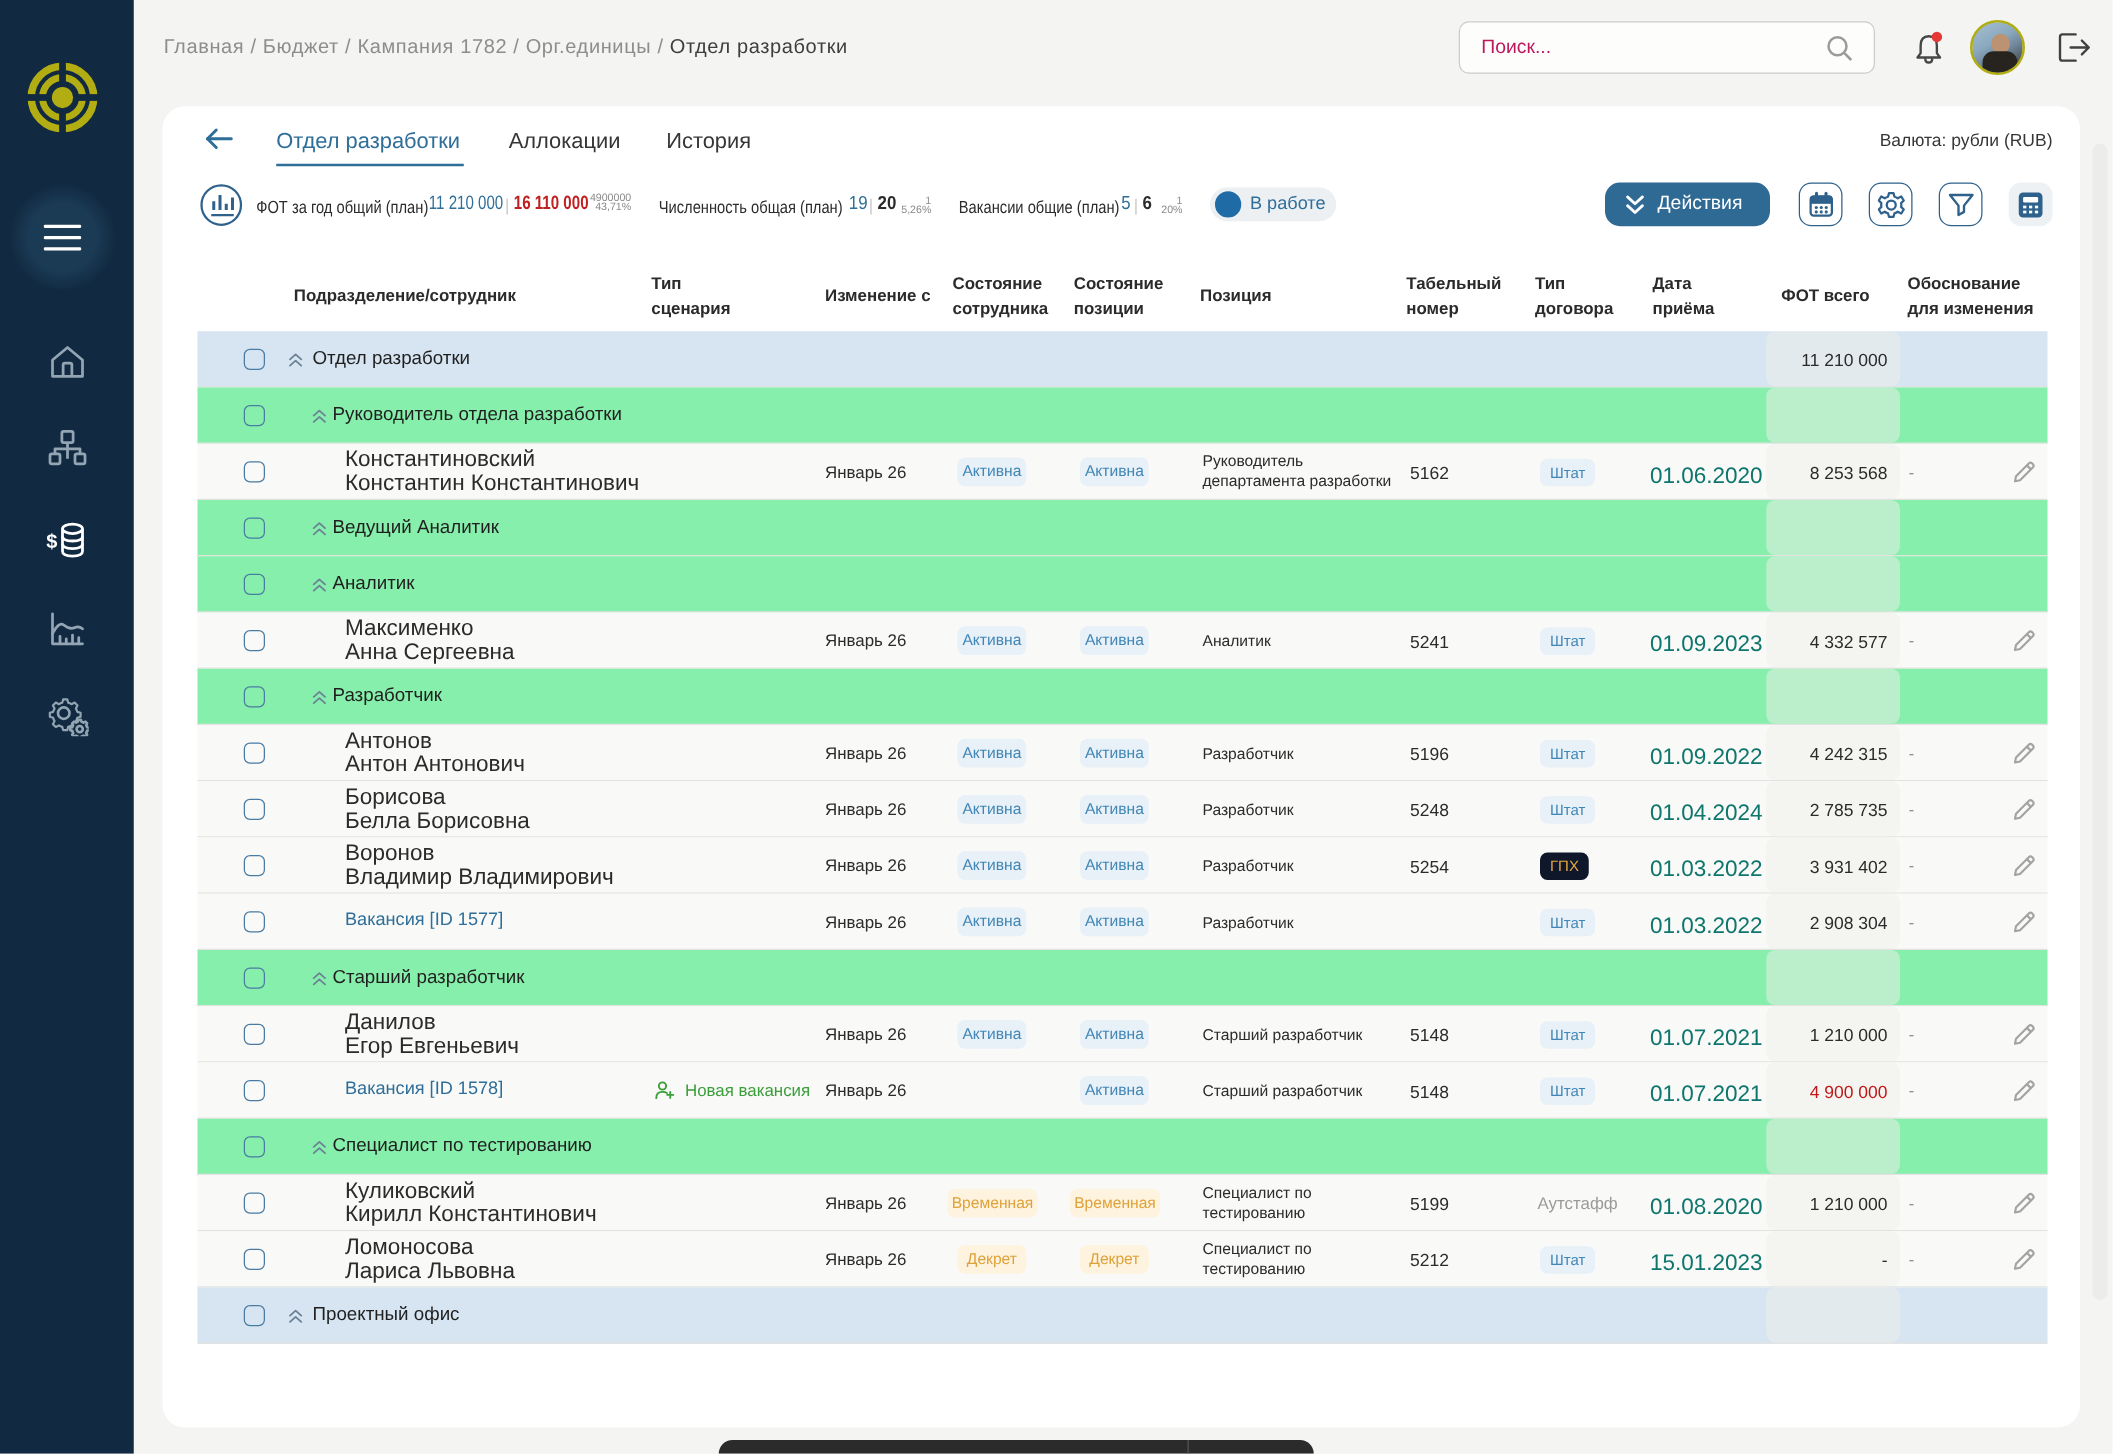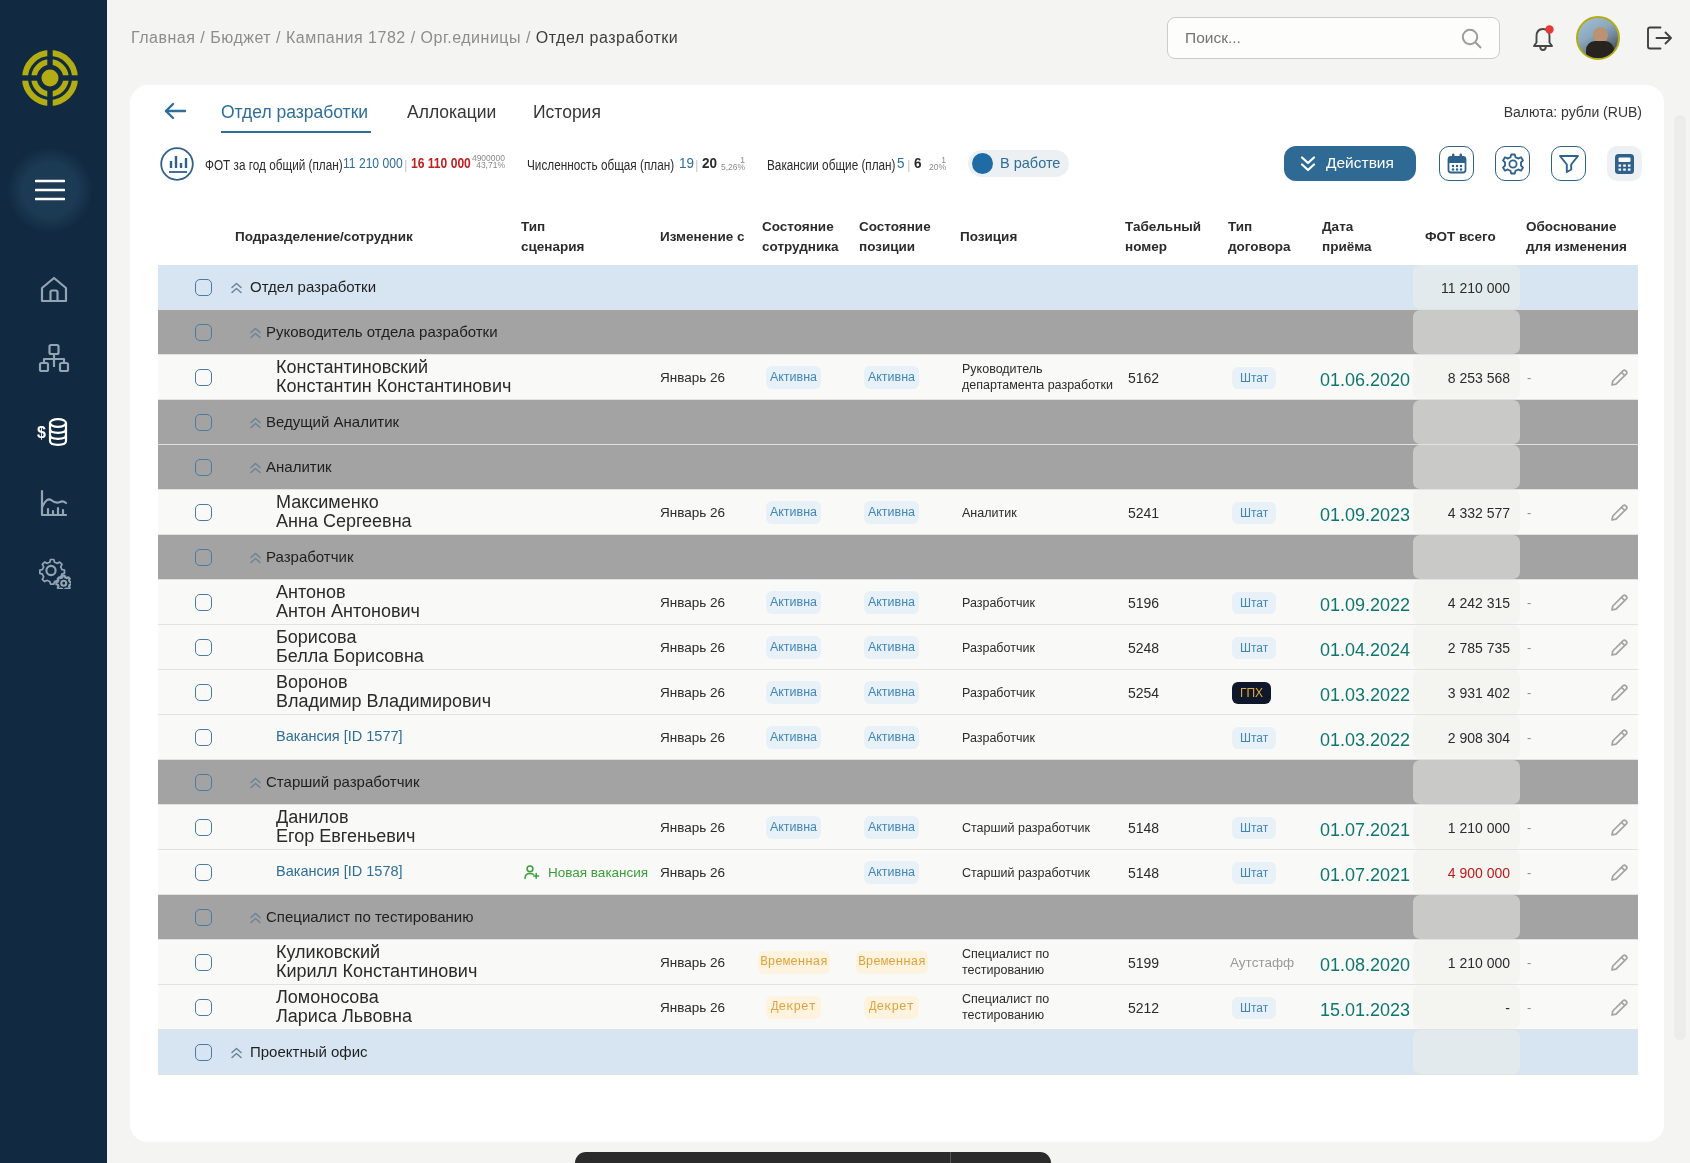--- a/index.html
+++ b/index.html
@@ -8,21 +8,21 @@
   body { background:#f4f4f2; font-family:"Liberation Sans",sans-serif; position:relative; overflow:hidden; }
   .abs { position:absolute; }
   
   .sidebar { position:absolute; left:0; top:0; width:107px; height:1163px; background:#112a41; z-index:5; }
   .burger { position:absolute; left:4px; top:144px; width:92px; height:92px; border-radius:50%; background:radial-gradient(circle, #1c3c56 0%, #1b3a54 42%, rgba(27,58,84,0) 66%); }
   .navic { position:absolute; left:0; width:107px; text-align:center; }
   
   .crumbs { position:absolute; left:131px; top:29px; font-size:16px; letter-spacing:0.5px; color:#8d8d8d; z-index:2;}
   .crumbs b { color:#3e3e3e; font-weight:normal; }
   .search { position:absolute; left:1167px; top:17px; width:333px; height:42px; border:1px solid #cccccb; border-radius:8px; background:#fdfdfc; }
-  .search span { position:absolute; left:17px; top:11px; font-size:15.5px; color:#737373;text-align:right; }
+  .search span { position:absolute; left:17px; top:11px; font-size:15.5px; color:#be185d;text-align:right; }
   
   .card { position:absolute; left:130px; top:85px; width:1534px; height:1057px; background:#ffffff; border-radius:18px; z-index:1; }
   .tab { position:absolute; top:17px; font-size:17.5px; color:#363636; }
   .tab.active { color:#2e6e99; }
   .tabline { position:absolute; left:91px; top:46px; width:150px; height:2px; background:#2e6e99; }
   .currency { position:absolute; top:19px; right:22px; font-size:14px; color:#363636; }
   
   .stats { position:absolute; left:0; top:60px; width:100%; height:40px; font-size:13.5px; color:#2b2b2b; }
   .stats .it { position:absolute; top:12px; white-space:nowrap; }
   .sl { font-size:14px; transform:scaleX(.84); transform-origin:0 50%; }
@@ -38,30 +38,30 @@
   .btn-act { position:absolute; left:1154px; top:61px; width:132px; height:35px; background:#2f6a94; border-radius:12px; color:#fff; }
   .btn-act span { position:absolute; left:42px; top:8px; font-size:15.5px; }
   .sqbtn { position:absolute; top:61px; width:35px; height:35px; border:1px solid #2e618c; border-radius:10px; }
   .sqbtn svg, .btn-act svg { position:absolute; }
   .calcbtn { position:absolute; top:61px; left:1477px; width:35px; height:35px; background:#edf1f4; border-radius:10px; }
   
   .table { position:absolute; left:28px; top:120px; width:1480px; }
   .th { position:absolute; font-size:13.5px; font-weight:bold; color:#2b2b2b; line-height:20px; }
   .row { position:absolute; left:0; width:1480px; height:45px; border-bottom:1px solid #e2e2e0; }
   .row.g0 { background:#d6e5f1; }
-  .row.g1 { background:#a3a3a3; }
+  .row.g1 { background:#86efac; }
   .row.emp { background:#f9f9f7; }
   .cb { position:absolute; left:37px; top:14px; width:17px; height:17px; border:1.8px solid #4a7ba3; border-radius:5px; }
   .gname { position:absolute; top:13px; font-size:15px; font-weight:500; color:#1f1f1f; }
   .ename { position:absolute; left:118px; top:3px; font-size:18px; color:#2b2b2b; line-height:19px; }
   .vlink { position:absolute; left:118px; top:13px; font-size:14.5px; color:#2e6e99; }
   .chg { position:absolute; left:502px; top:15px; font-size:13.5px; color:#2b2b2b; }
   .pill { position:absolute; top:11px; height:23px; border-radius:6px; font-size:12.5px; line-height:23px; text-align:center; }
   .pill.blue { background:#e8f0f8; color:#4187b5; }
-  .pill.orange { background:#fdf3df; color:#dfa23a;font-family:Liberation Mono, monospace; }
+  .pill.orange { background:#fdf3df; color:#dfa23a; }
   .p1 { left:608px; width:55px; }
   .p2 { left:706px; width:55px; }
   .p1w, .p2w { width:72px; }
   .p1w { left:600px; } .p2w { left:698px; }
   .pos { position:absolute; left:804px; top:6px; font-size:12.5px; color:#2b2b2b; line-height:16px; }
   .pos.one { top:15px; }
   .tnum { position:absolute; left:970px; top:15px; font-size:14px; color:#2b2b2b; }
   .dog { position:absolute; left:1074px; top:12px; height:22px; border-radius:6px; font-size:12px; line-height:22px; padding:0 8px; }
   .dog.blue { background:#e8f0f8; color:#4187b5; }
   .dog.yellow { background:#0f172a; color:#e8a73c; }

